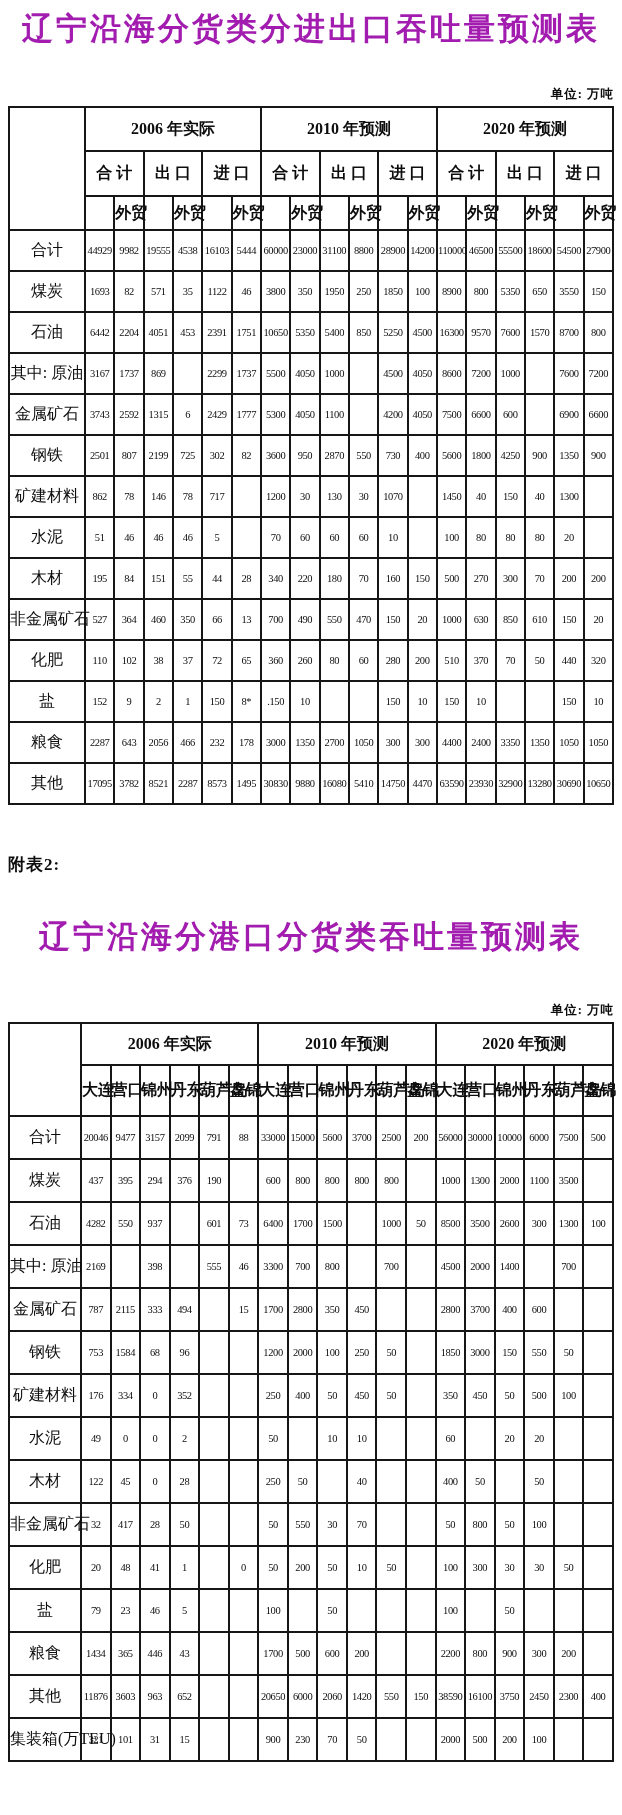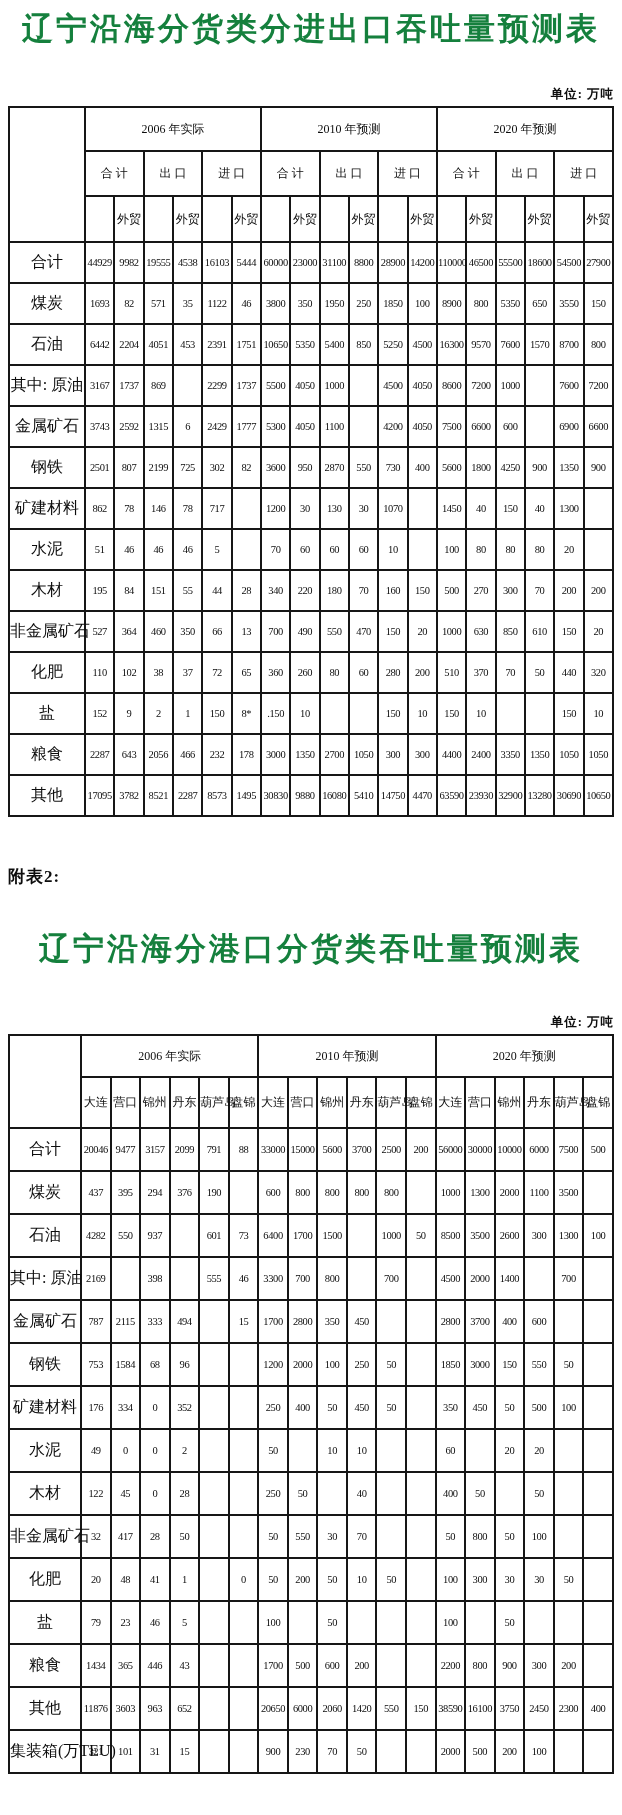--- a/index.html
+++ b/index.html
@@ -11,21 +11,21 @@
     position:relative;
   }
   .page { width:622px; padding:0 8px; }
 
   .doc-title {
     text-align:center;
     font-family:"Liberation Sans", sans-serif;
     font-weight:bold;
     font-size:31px;
     letter-spacing:3px;
-    color:#15803d;
+    color:#a21caf;
   }
   .title1 { padding-top:8px; }
   .title2 { margin-top:40px; }
 
   .unit-row {
     text-align:right;
     font-size:12.5px;
     font-weight:bold;
     letter-spacing:1px;
     margin-bottom:3px;
@@ -53,28 +53,28 @@
     letter-spacing:-0.4px;
     white-space:nowrap;
     overflow:visible;
     padding:0;
   }
   table.t td.rowlabel {
     font-size:16px;
     letter-spacing:0;
   }
   table.t thead td {
-    font-size:12px;
+    font-size:16px;
     letter-spacing:0;
-    font-weight:normal;
+    font-weight:bold;
   }
   
   #t1 thead tr.r-years { height:44px; }
   #t1 thead tr.r-groups { height:45px; }
-  #t1 thead tr.r-sub { height:46px; }
+  #t1 thead tr.r-sub { height:34px; }
   #t1 tbody tr { height:41px; }
   
   #t2 thead tr.r-years { height:42px; }
   #t2 thead tr.r-ports { height:51px; }
   #t2 tbody tr { height:43px; }
 </style>
 </head>
 <body>
 
 <div class="page">

